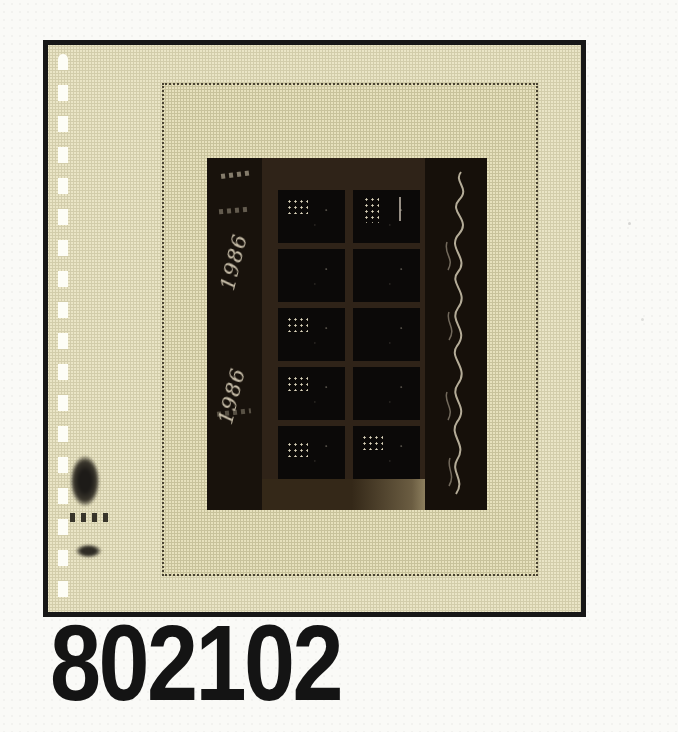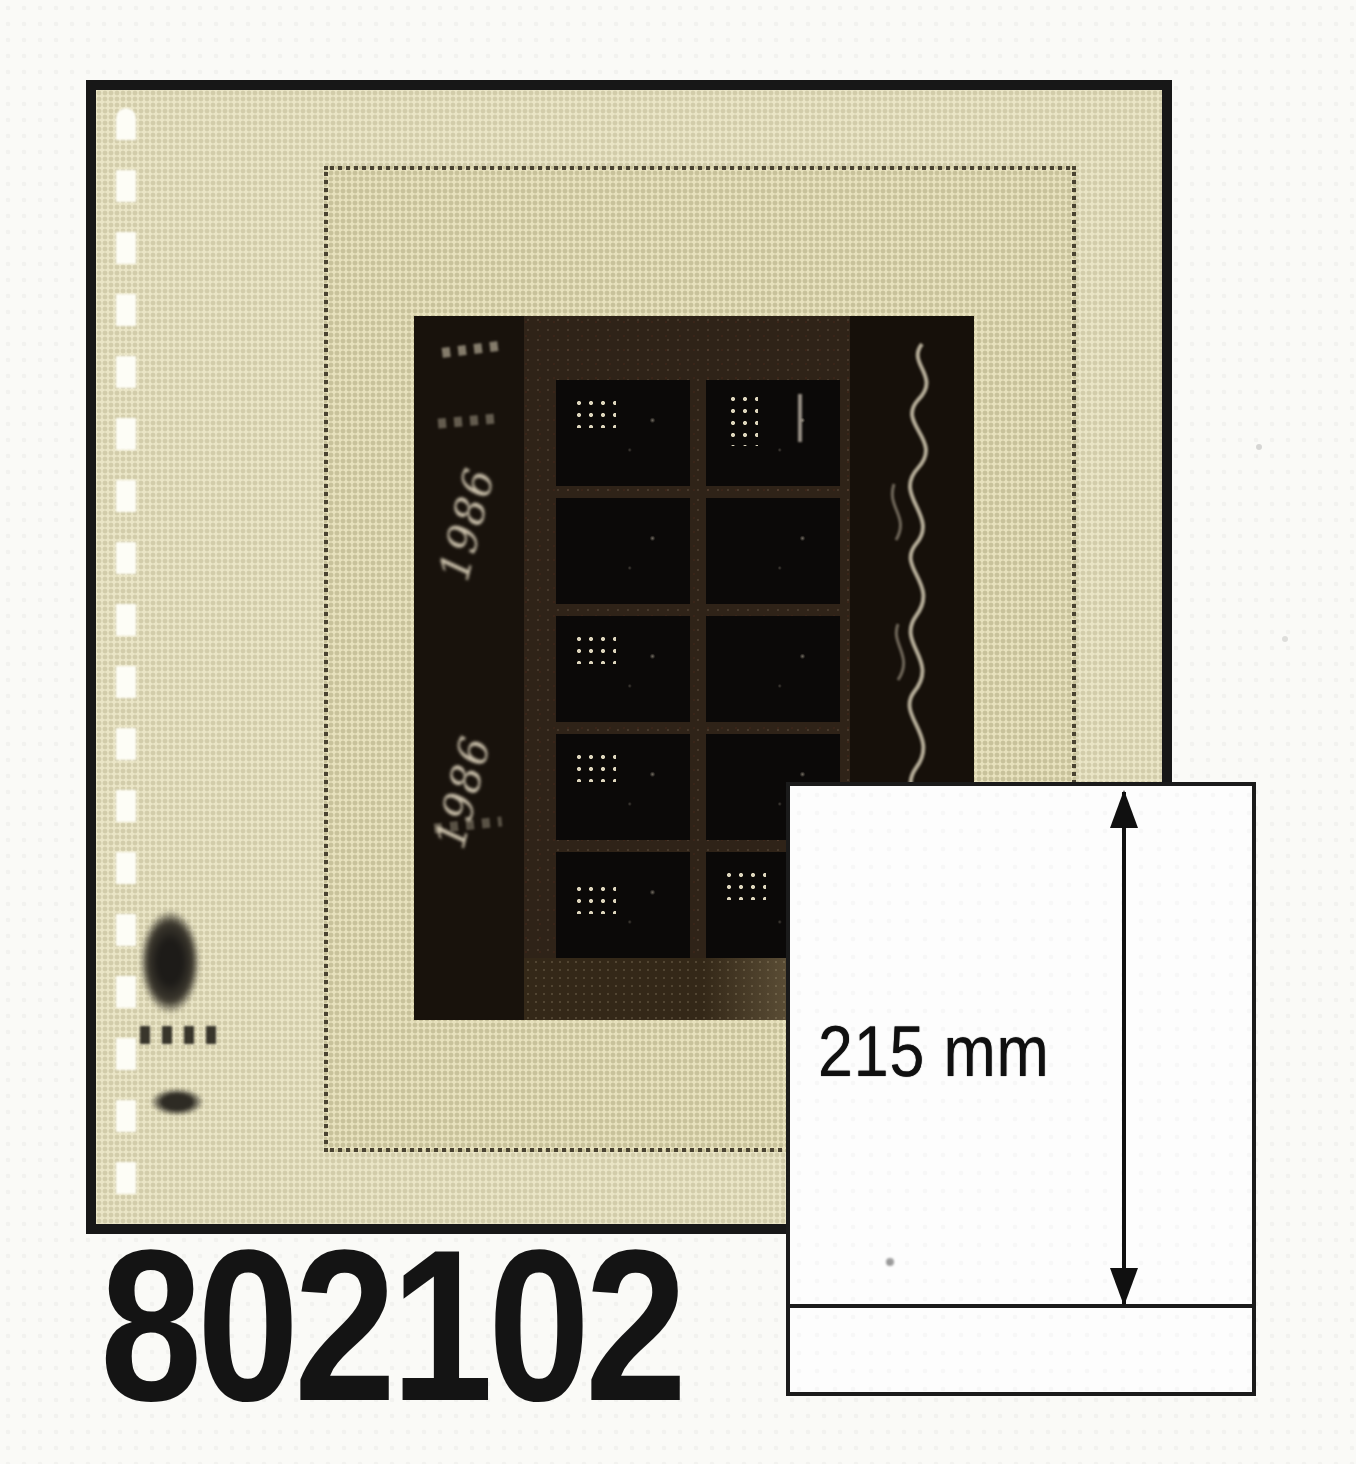--- a/index.html
+++ b/index.html
@@ -149,28 +149,18 @@
                        C23 240 45 248 32 264 C23 278 43 286 32 302 C25 314 41 322 31 336" stroke="rgba(226,216,192,0.78)" fill="none" stroke-width="2"></path>
               <path d="M22 84 C18 96 30 100 23 112 M24 154 C20 164 32 170 24 182
                        M22 234 C18 244 30 250 23 262 M25 300 C21 310 31 316 24 328" stroke="rgba(226,216,192,0.45)" fill="none" stroke-width="1.5"></path>
             </svg>
           </div>
         </div>
       </div>
     </div>
   </div>
 
-  <div class="measure-box">
-    <span class="measure-label">215 mm</span>
-    <div class="foil-line"></div>
-    <div class="arrow">
-      <i class="head up"></i>
-      <i class="line"></i>
-      <i class="head down"></i>
-    </div>
-    <i class="speck s-box"></i>
-  </div>
 
   <div class="product-code">802102</div>
 
   <i class="speck s1"></i>
   <i class="speck s2"></i>
 </div>
 
 </body></html>

